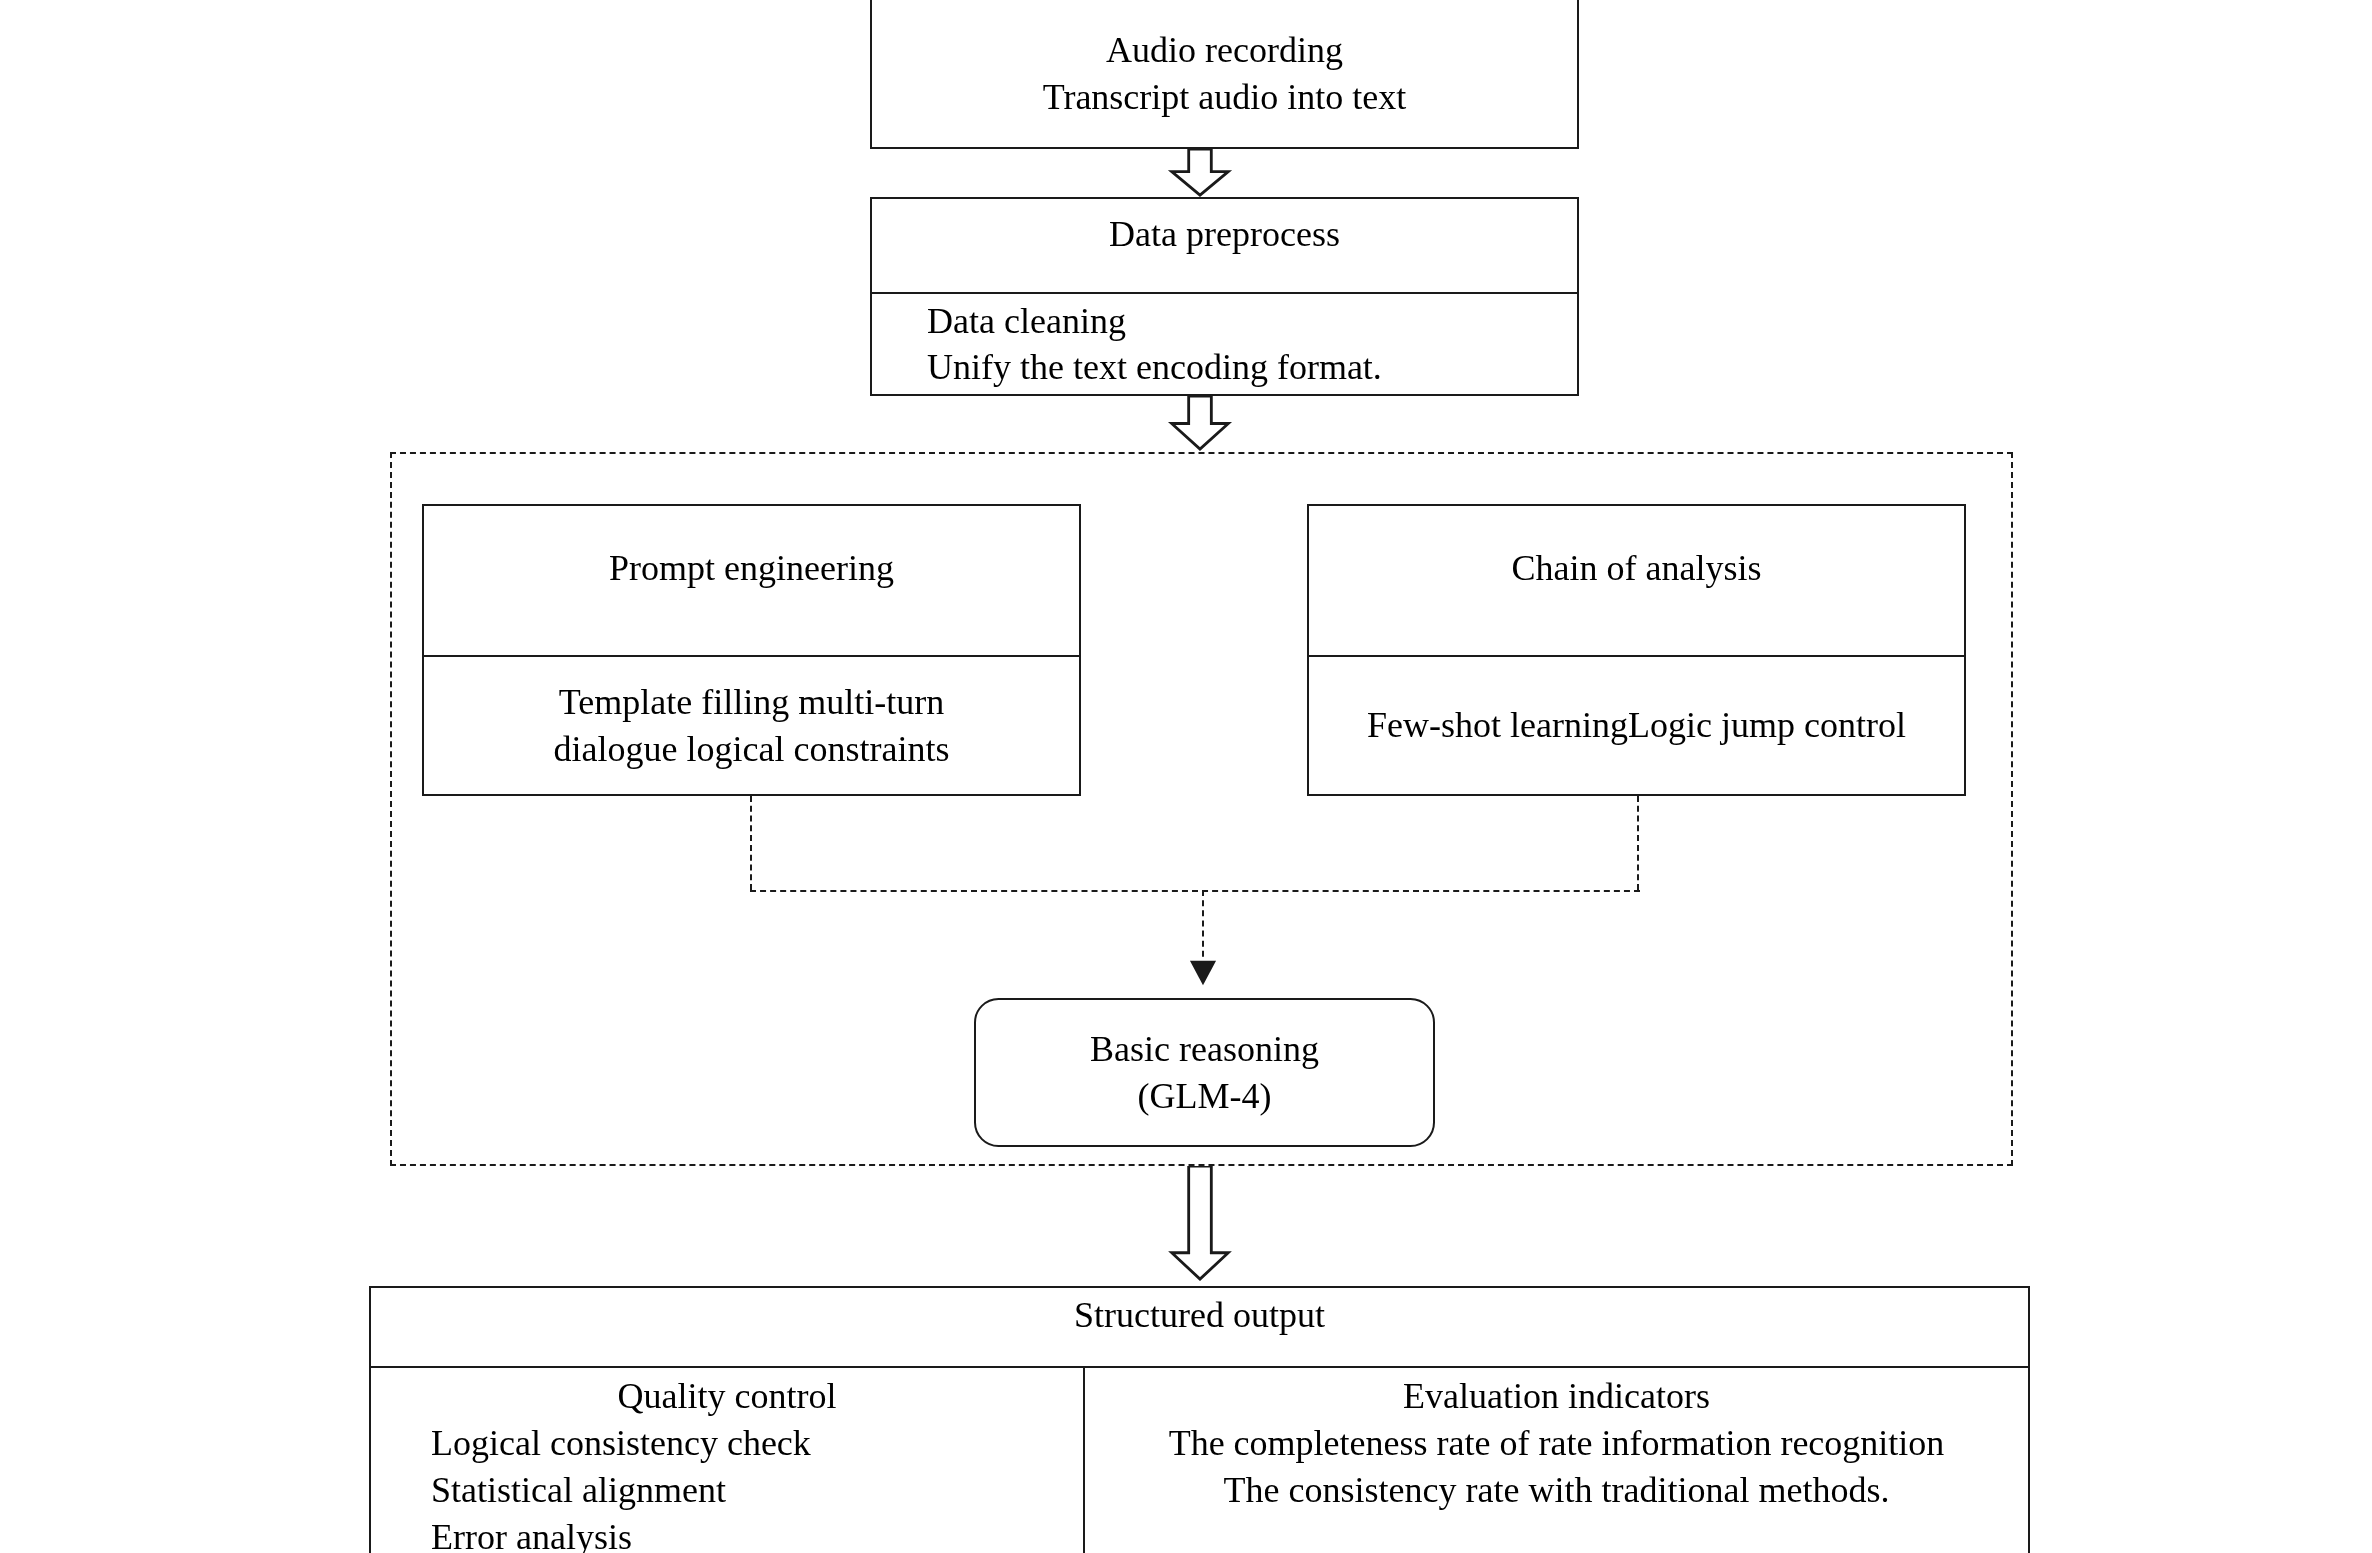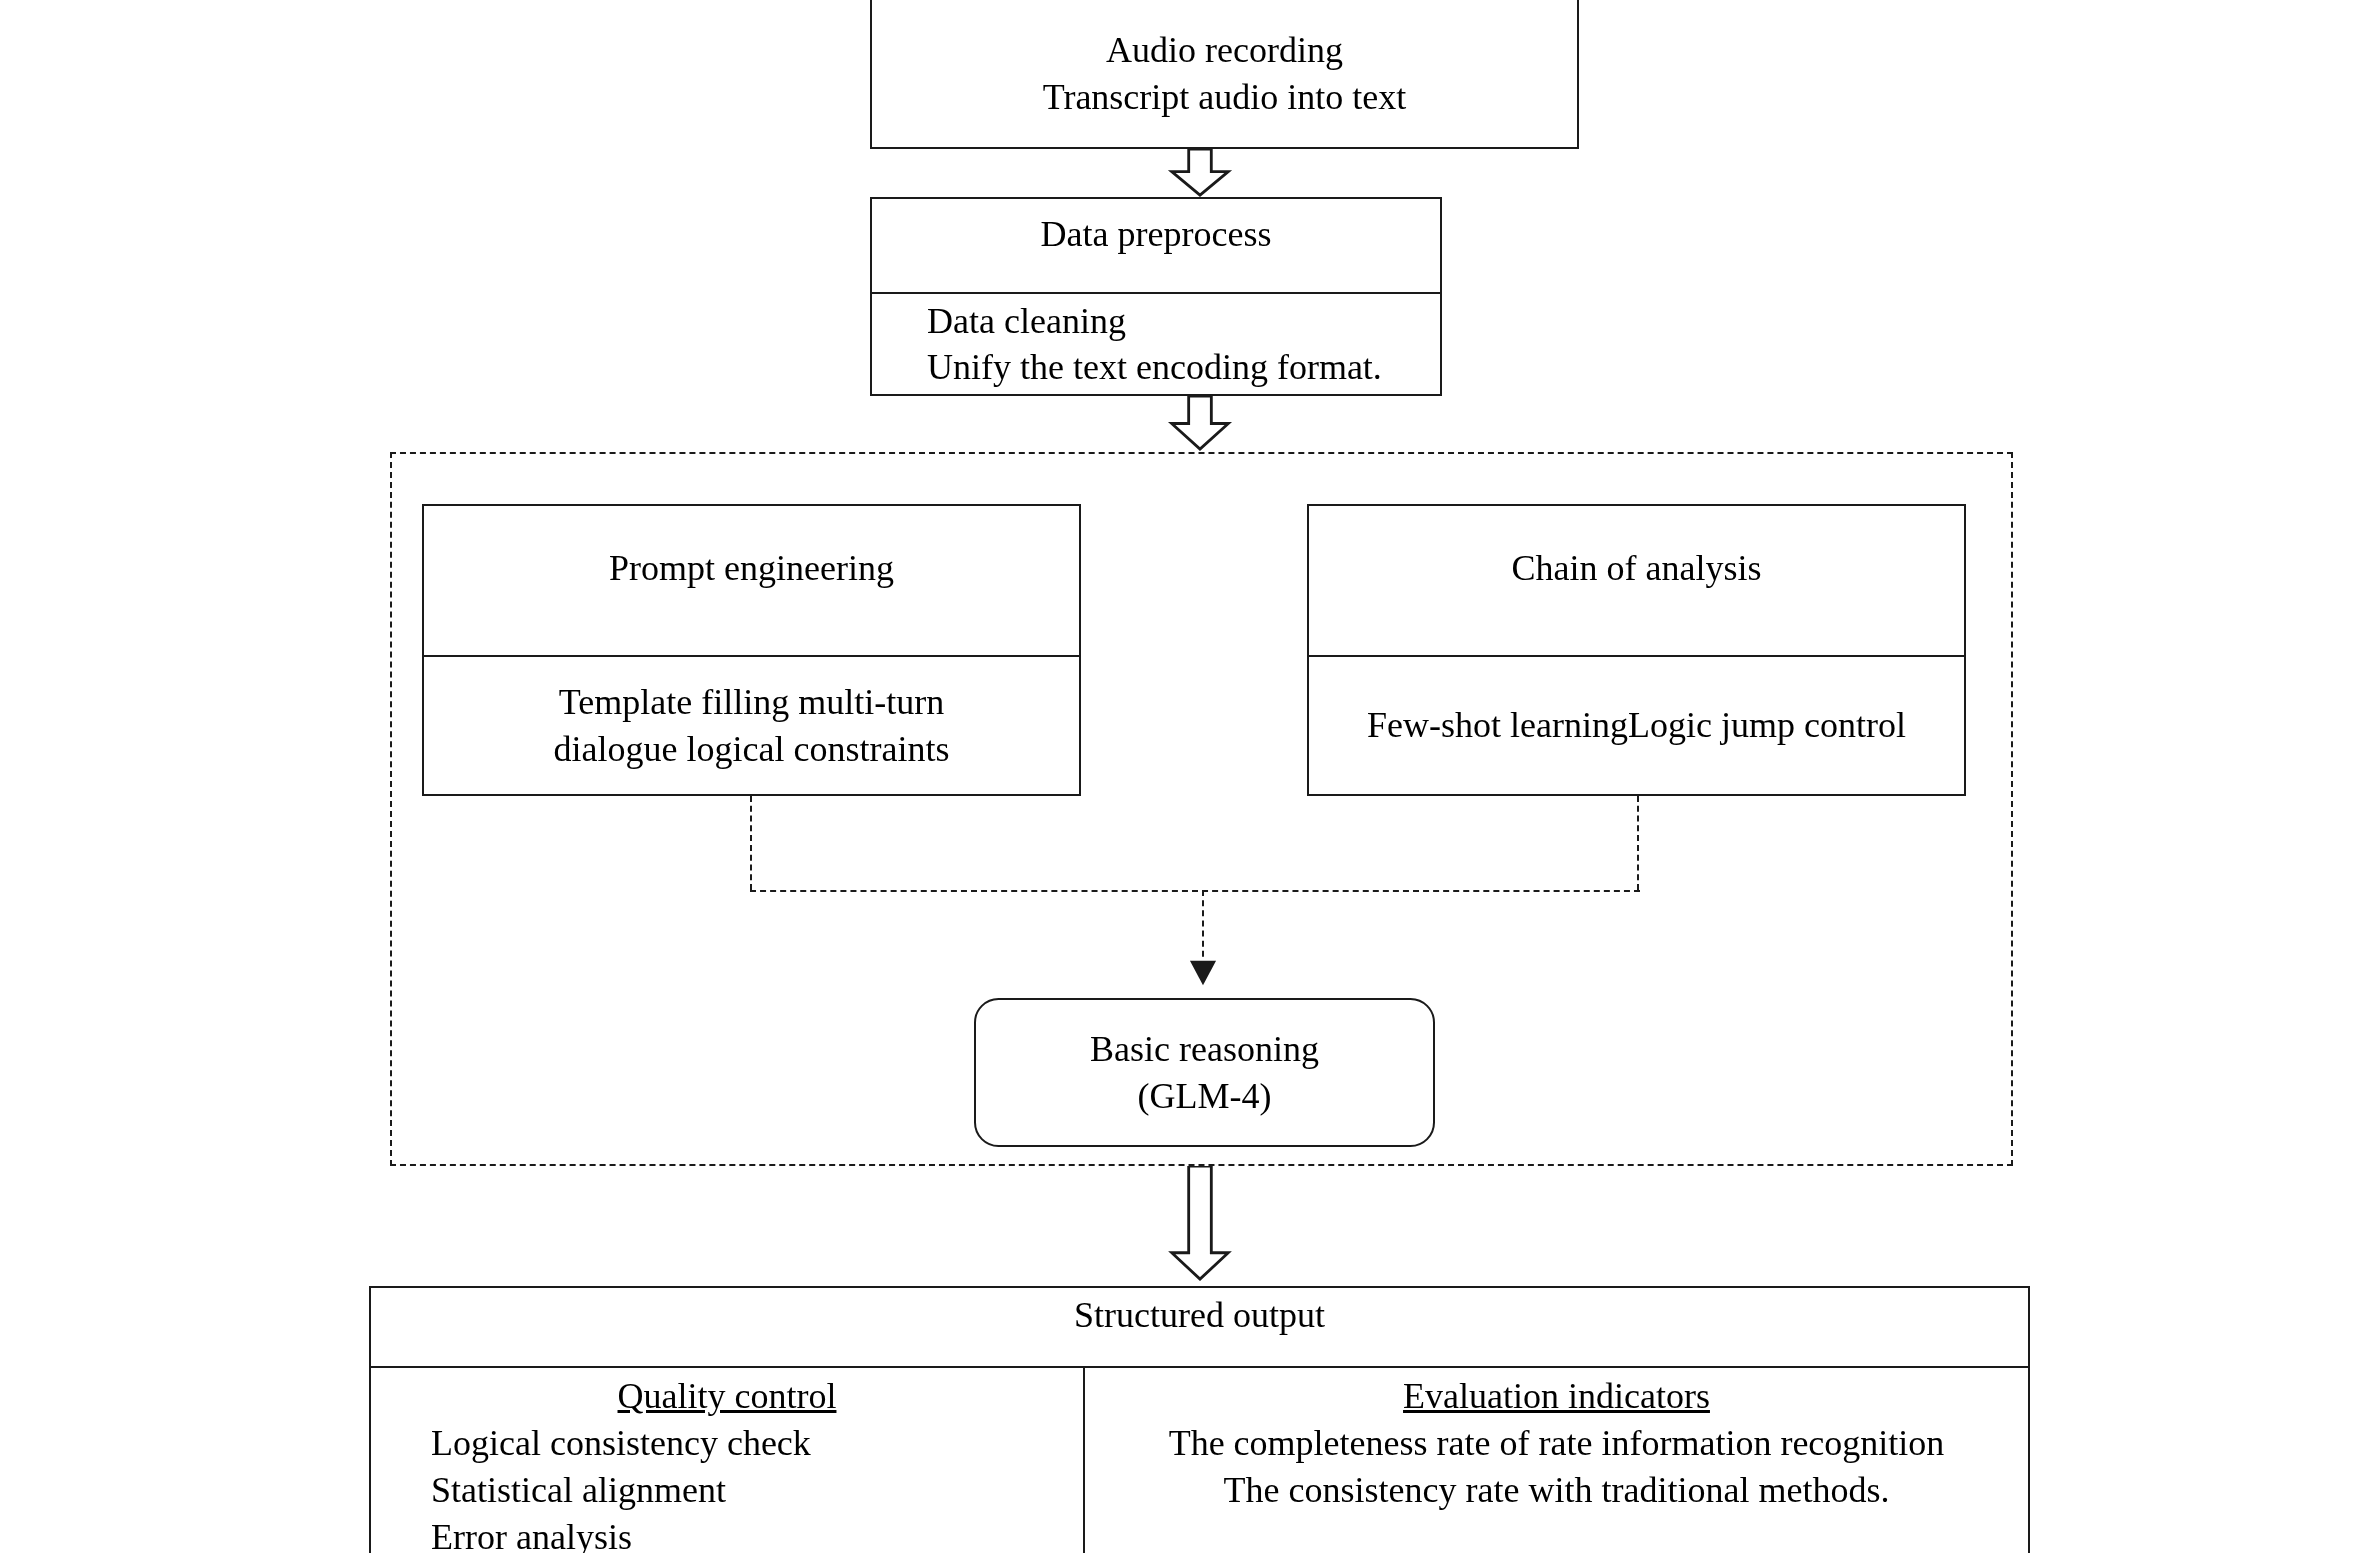--- a/index.html
+++ b/index.html
@@ -48,21 +48,21 @@
 
   
   #audio-box {
     left: 870px; top: 0px; width: 709px; height: 149px;
     border-top: none;
   }
   #audio-box .cell { flex: 1; flex-direction: column; }
 
   
   #preprocess-box {
-    left: 870px; top: 197px; width: 572px; height: 199px;
+    left: 870px; top: 197px; width: 709px; height: 199px;
   }
   #preprocess-box .head { height: 78px; }
   #preprocess-box .body { flex: 1; flex-direction: column; align-items: flex-start; padding-left: 55px; }
   #preprocess-box .body .line { text-align: left; width: 100%; }
 
   
   #dashed-region {
     position: absolute;
     left: 390px; top: 452px; width: 1623px; height: 714px;
     box-sizing: border-box;
@@ -102,21 +102,21 @@
     width: 712px; box-sizing: border-box;
     display: flex; flex-direction: column; align-items: center; justify-content: flex-start;
     padding-top: 5.6px;
   }
   #output-box .col-right {
     flex: 1; box-sizing: border-box;
     border-left: 2.8px solid #1a1a1a;
     display: flex; flex-direction: column; align-items: center; justify-content: flex-start;
     padding-top: 5.6px;
   }
-  #output-box .sub-title { font-size: 36px; line-height: 1.3; text-decoration: underline; }
+  #output-box .sub-title { font-size: 36px; line-height: 1.3; }
   #output-box .line { font-size: 36px; line-height: 1.3; }
   #output-box .col-left .line { align-self: flex-start; padding-left: 60px; }
 
   
   .block-arrow {
     position: absolute;
   }
   .block-arrow svg { display: block; }
 
   

